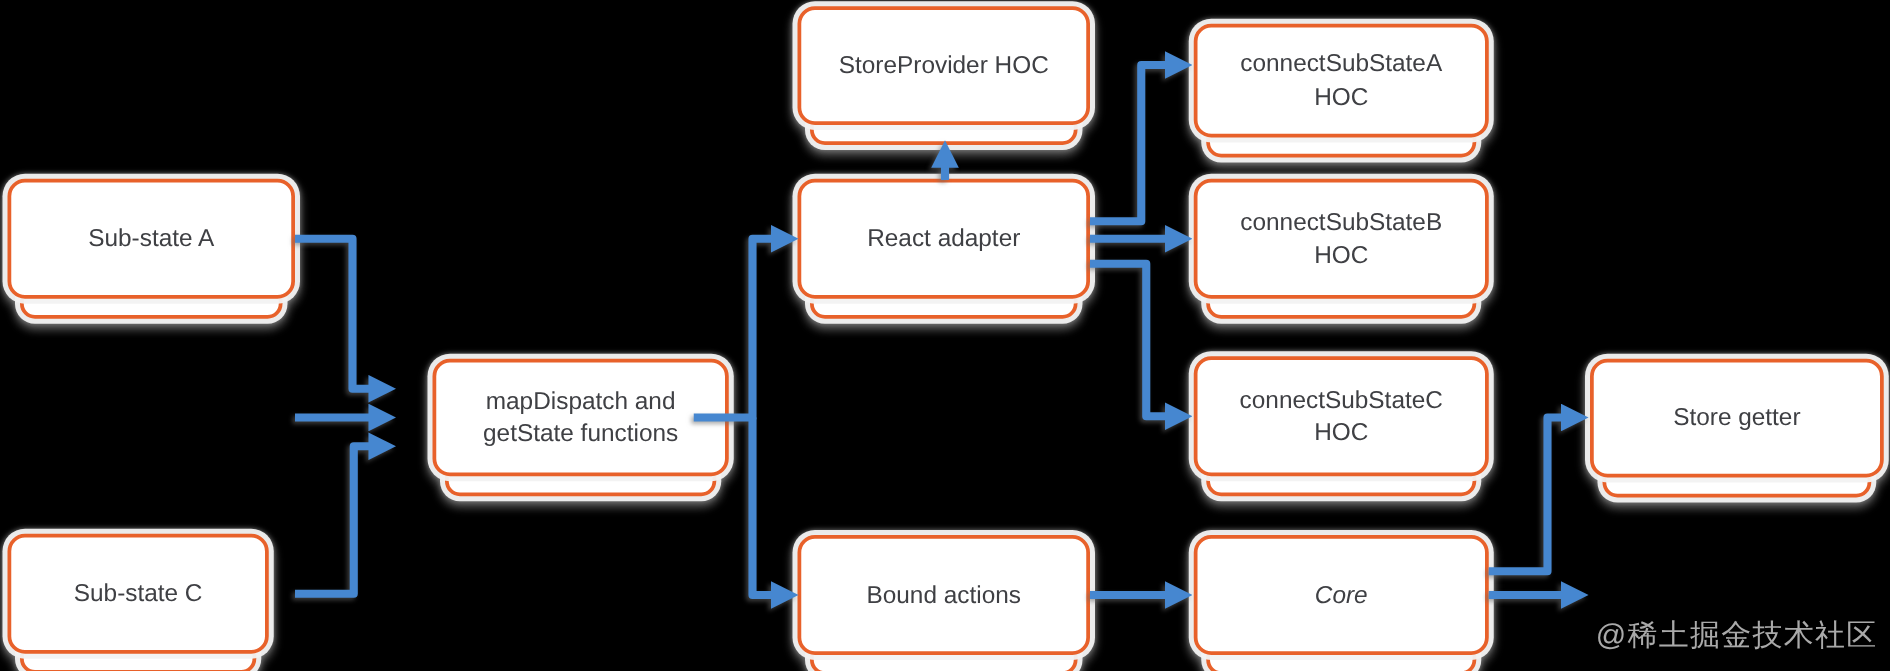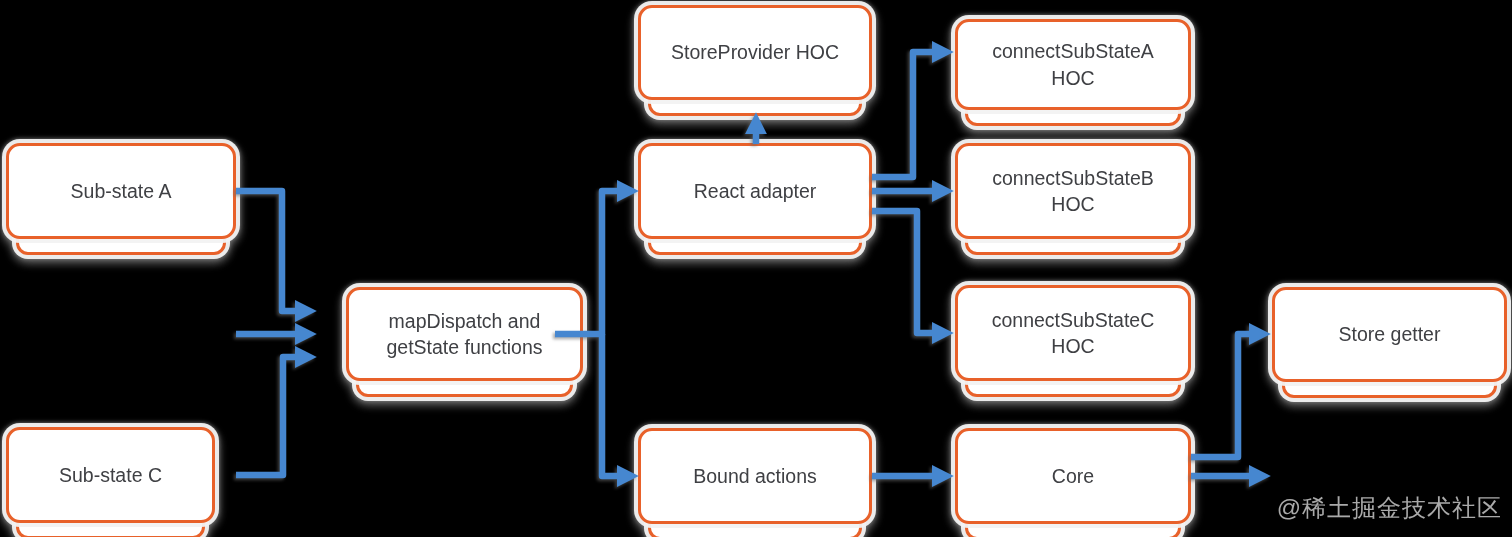--- a/index.html
+++ b/index.html
@@ -70,21 +70,21 @@
   .n-ssa {left:6px;   top:143px; width:230px; height:96px;border-radius:26px;}
   .n-ssb {left:6px;   top:285px; width:230px; height:96px;}
   .n-ssc {left:6px;   top:427px; width:209px; height:96px;}
   .n-md  {left:318px; top:287px; width:237px; height:94px;margin-left:28px;}
   .n-sp  {left:638px; top:5px;   width:234px; height:95px;}
   .n-ra  {left:638px; top:143px; width:234px; height:96px;}
   .n-ba  {left:638px; top:428px; width:234px; height:96px;}
   .n-ca  {left:955px; top:19px;   width:236px; height:91px;}
   .n-cb  {left:955px; top:143px; width:236px; height:96px;border-radius:31px;}
   .n-cc  {left:955px; top:285px; width:236px; height:96px;}
-  .n-core{left:955px; top:428px; width:236px; height:96px;}
+  .n-core{left:955px; top:428px; width:236px; height:96px;font-style:italic;}
   .n-sg  {left:1272px;top:287px; width:235px; height:95px;}
   .n-ng  {left:1272px;top:428px; width:235px; height:96px;}
   
   .watermark{
     position:absolute;
     right:10px;bottom:13px;
     z-index:10;
     color:var(--watermark);
     opacity:0.85;
     font-size:24px;

